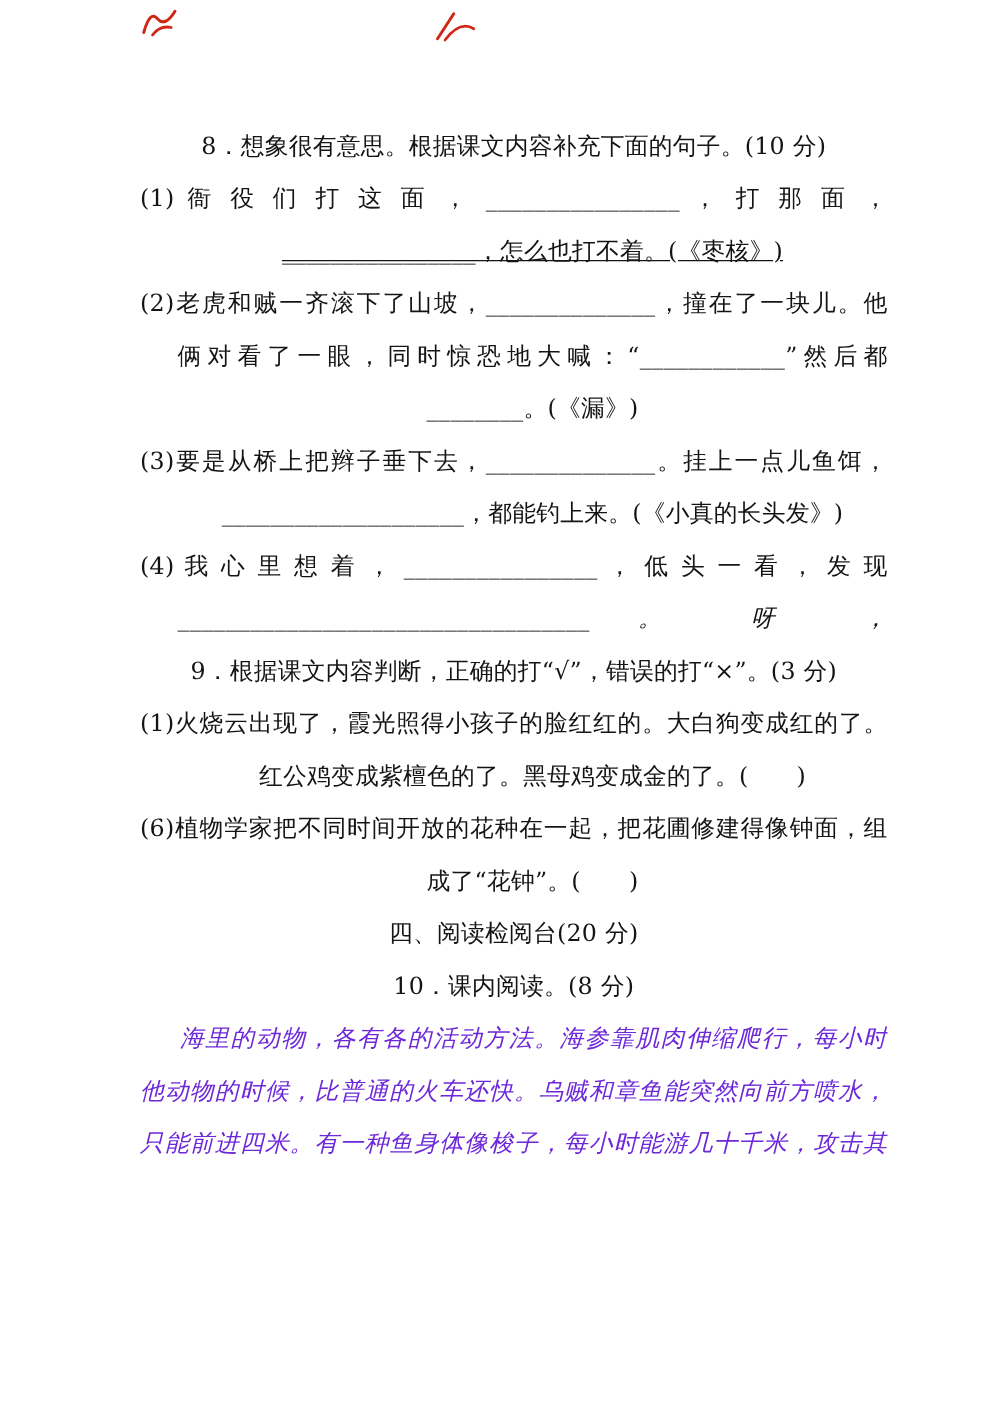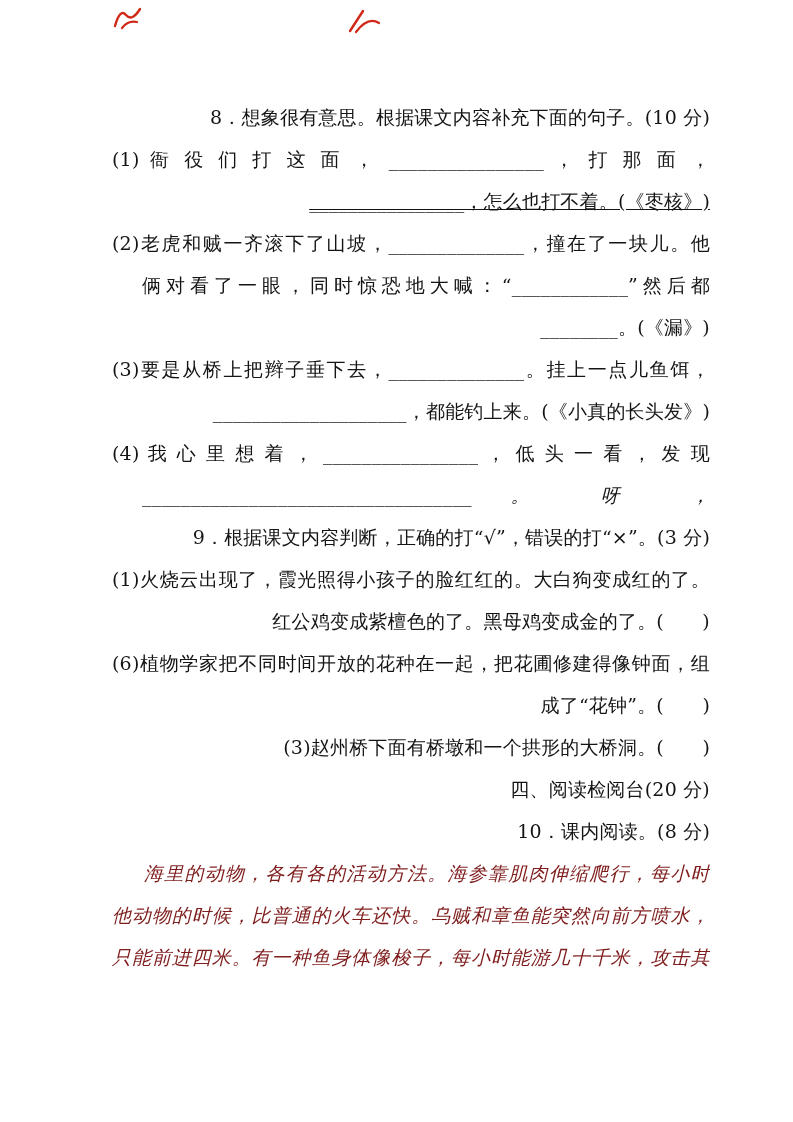--- a/index.html
+++ b/index.html
@@ -14,34 +14,34 @@
   .content{
     position:absolute;
     left:112px;top:96px;
     width:598px;
   }
   .line{
     font-size:19px;
     height:42px;
     line-height:42px;
     white-space:nowrap;
-    text-align:right;
+    text-align:center;
     overflow:visible;
     letter-spacing:0.2px;
   }
   .line.j{
     white-space:normal;
     text-align:justify;
     text-align-last:justify;
     overflow:hidden;
   }
   .line.kai{
     font-style:italic;
     letter-spacing:0.6px;
-    color:#7f1d1d;
+    color:#6d28d9;
   }
   .redmark{
     position:absolute;
   }
   .redmark svg{display:block;}
 </style>
 </head>
 <body>
 
 <div class="page">
@@ -69,21 +69,20 @@
       <div class="line" style="padding-left: 30px;">________。(《漏》)</div>
       <div class="line j">(3)要是从桥上把辫子垂下去，______________。挂上一点儿鱼饵，</div>
       <div class="line" style="padding-left: 30px;">____________________，都能钓上来。(《小真的长头发》)</div>
       <div class="line j">(4) 我 心 里 想 着 ， ________________ ， 低 头 一 看 ， 发 现</div>
       <div class="line j" style="padding-left: 30px; font-style: italic;">__________________________________ 。 呀 ，</div>
       <div class="line">9．根据课文内容判断，正确的打“√”，错误的打“×”。(3 分)</div>
       <div class="line j">(1)火烧云出现了，霞光照得小孩子的脸红红的。大白狗变成红的了。</div>
       <div class="line" style="padding-left: 30px;">红公鸡变成紫檀色的了。黑母鸡变成金的了。(　　)</div>
       <div class="line j">(6)植物学家把不同时间开放的花种在一起，把花圃修建得像钟面，组</div>
       <div class="line" style="padding-left: 30px;">成了“花钟”。(　　)</div>
-      <div class="line">(3)赵州桥下面有桥墩和一个拱形的大桥洞。(　　)</div>
       <div class="line">四、阅读检阅台(20 分)</div>
       <div class="line">10．课内阅读。(8 分)</div>
       <div class="line j kai" style="padding-left: 32px;">海里的动物，各有各的活动方法。海参靠肌肉伸缩爬行，每小时</div>
       <div class="line j kai">他动物的时候，比普通的火车还快。乌贼和章鱼能突然向前方喷水，</div>
       <div class="line j kai">只能前进四米。有一种鱼身体像梭子，每小时能游几十千米，攻击其</div>
     </div>
 
 </div>
 
 </body></html>

